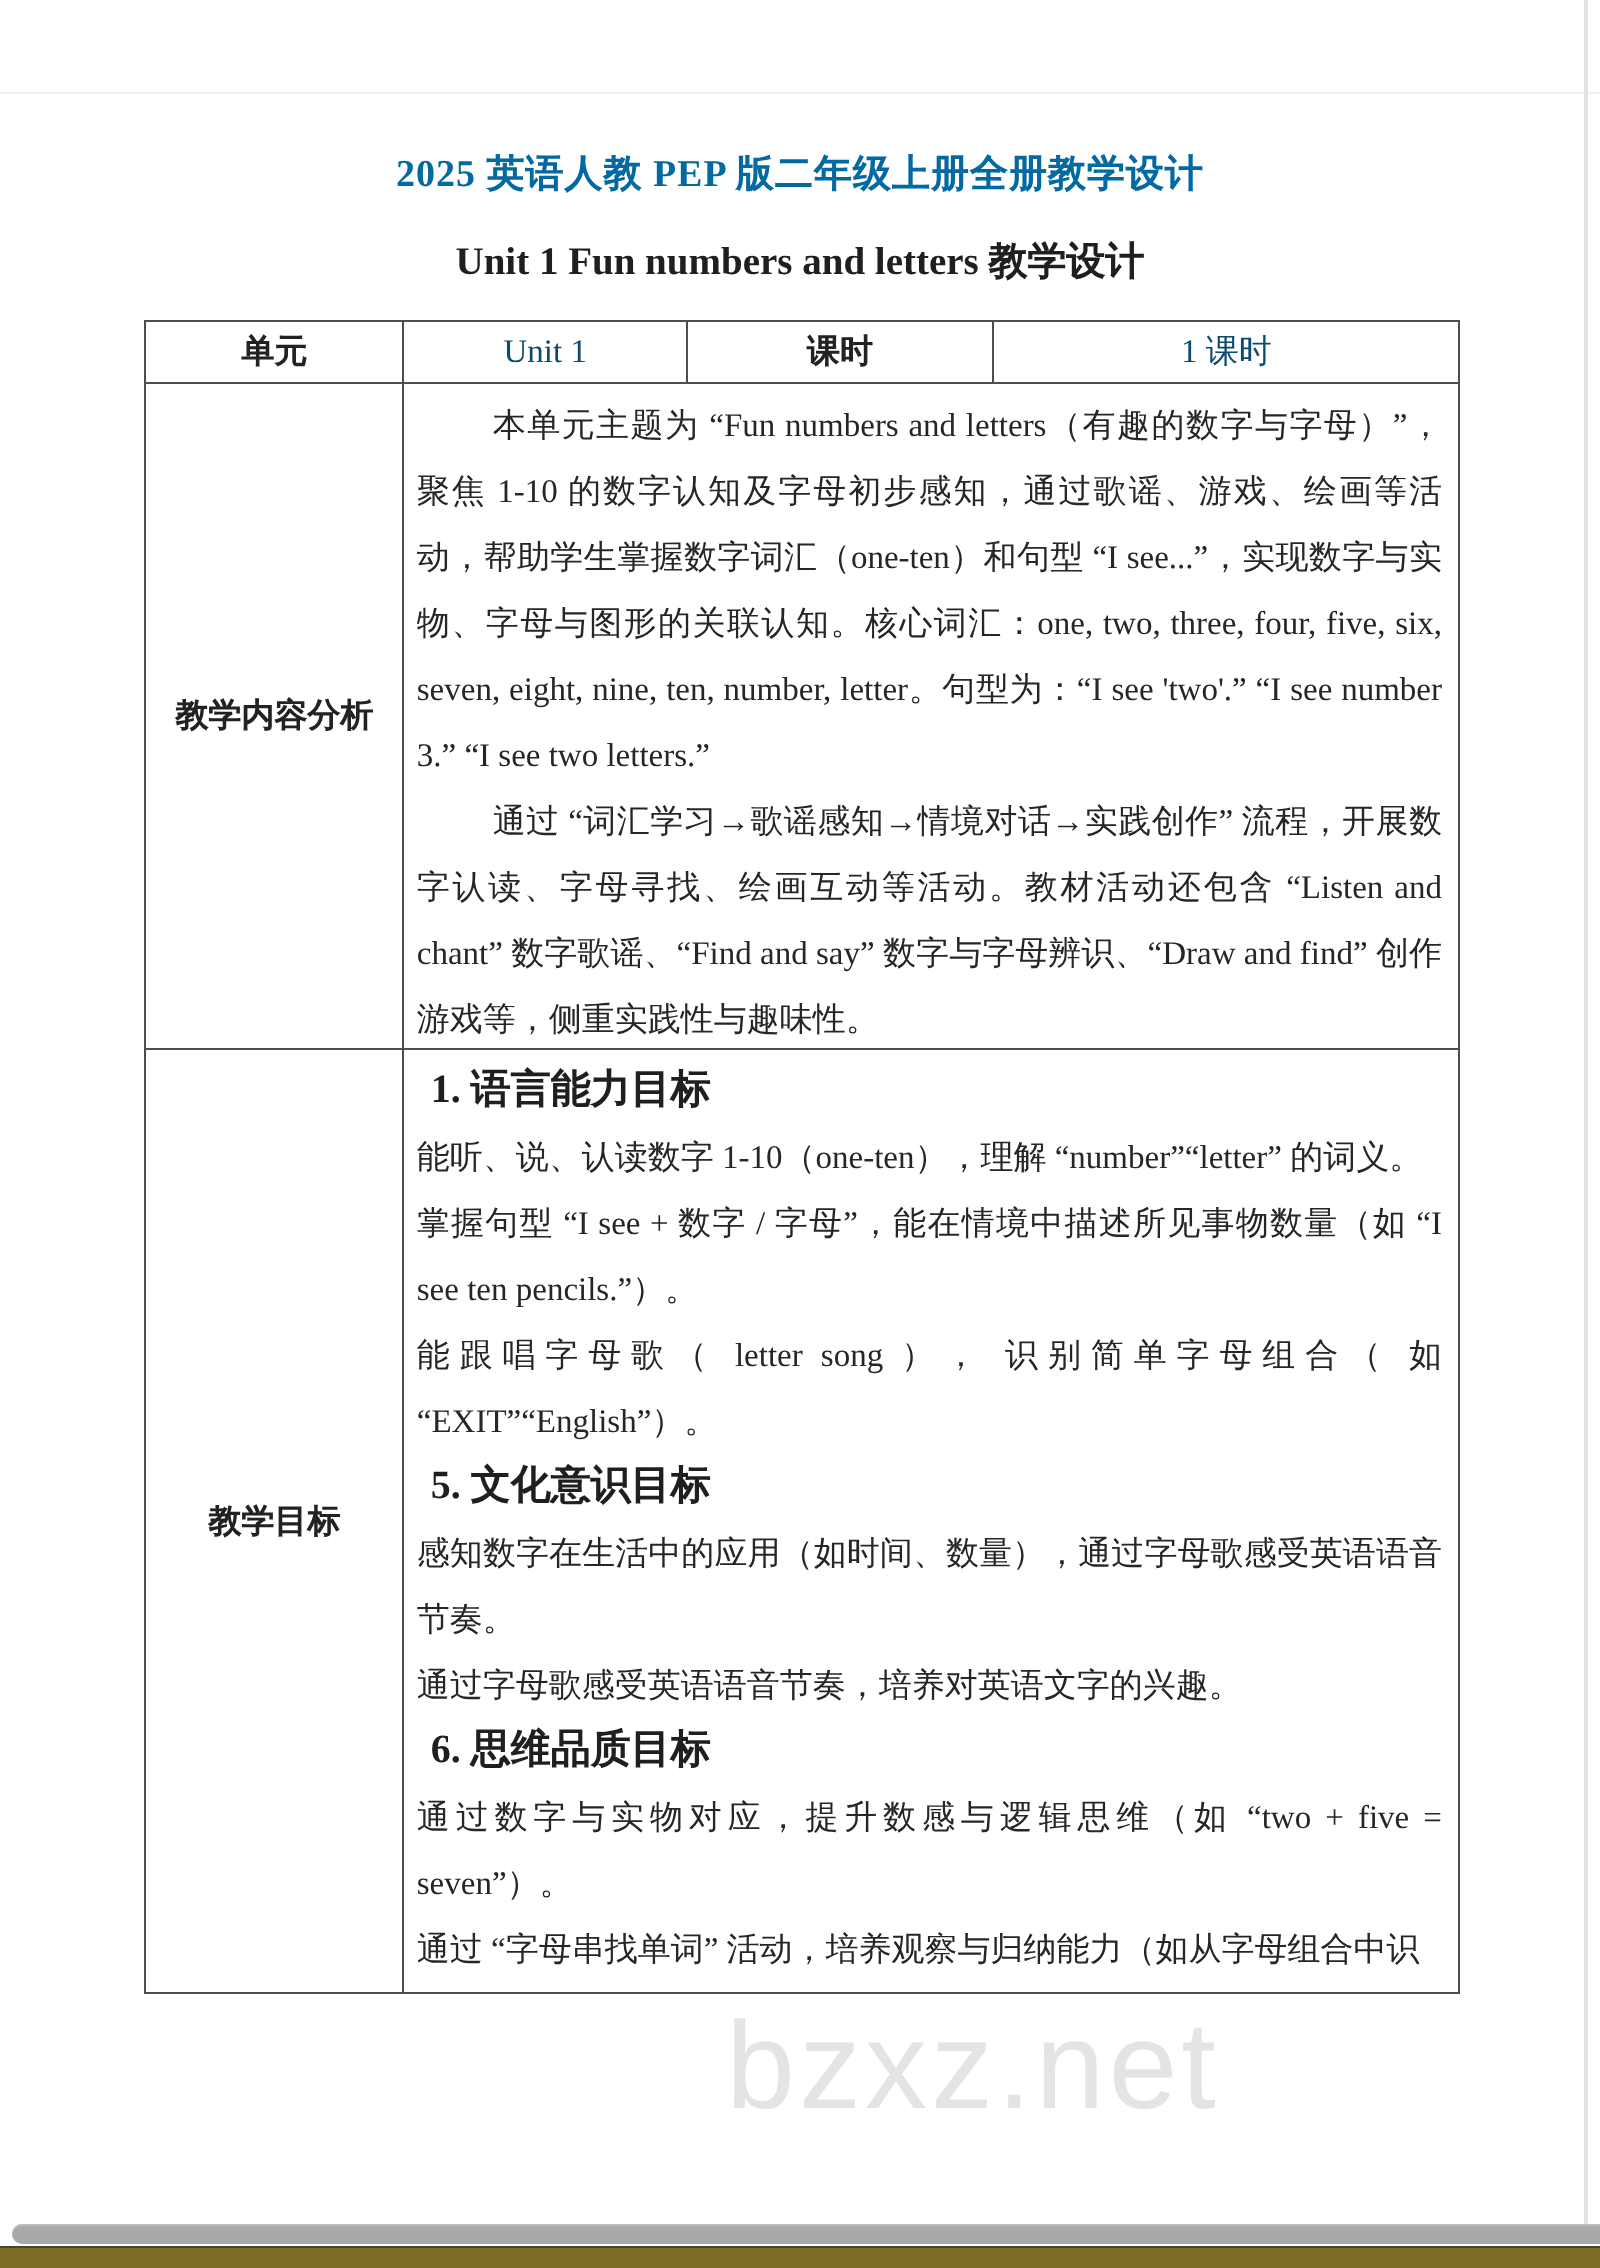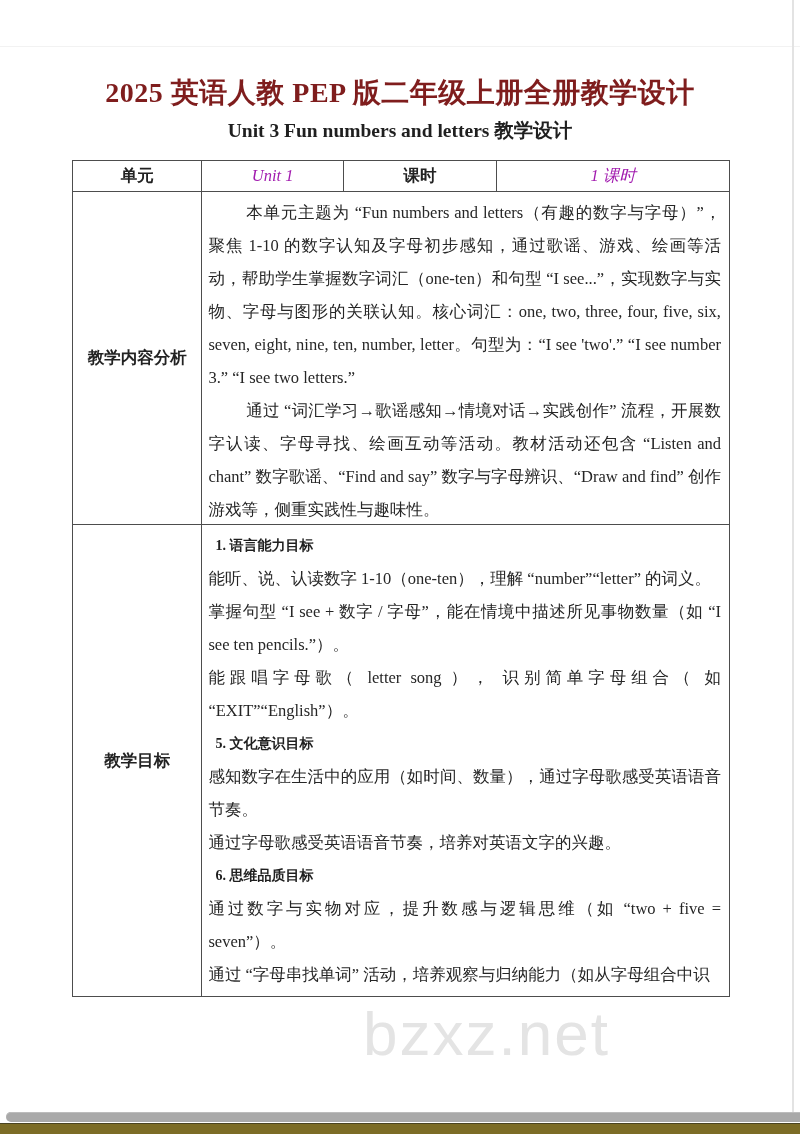--- a/index.html
+++ b/index.html
@@ -8,50 +8,50 @@
     background:#ffffff;
     font-family:"Liberation Serif","DejaVu Serif",serif;
     color:#262626;
     -webkit-font-smoothing:antialiased;
   }
   .top-faint-line{position:absolute;left:0;top:46px;width:800px;height:1px;background:#f2f2f2;}
   .right-edge-line{position:absolute;left:792px;top:0;width:2px;height:1112px;background:#e3e3e3;}
 
   .doc-title{
     position:absolute;left:0;top:74px;width:800px;
-    text-align:center;font-size:28px;font-weight:bold;letter-spacing:.5px;color:#7f1d1d;
+    text-align:center;font-size:19px;font-weight:bold;letter-spacing:.5px;color:#0369a1;
   }
   .doc-subtitle{
     position:absolute;left:0;top:117px;width:800px;
     text-align:center;font-size:19.5px;font-weight:bold;color:#1f1f1f;
   }
 
   table.plan{
     position:absolute;left:72px;top:160px;width:658px;
     border-collapse:collapse;table-layout:fixed;z-index:2;
   }
   table.plan td{
     border:1px solid #4d4d4d;
     vertical-align:middle;
     font-size:16.5px;
     background:transparent;
   }
   td.lbl{
     text-align:center;font-weight:bold;font-size:17px;color:#222;
   }
-  td.val{text-align:center;font-size:16.5px;color:#a21caf;font-style:italic;}
+  td.val{text-align:center;font-size:16.5px;color:#0c4a6e;}
   td.content{vertical-align:top;padding:0;}
   .cellwrap{overflow:hidden;padding:3px 8px 0 6px;}
   .cellwrap p{
     margin:0;line-height:33px;
     text-align:justify;text-justify:inter-ideograph;
     font-size:16.5px;color:#262626;
   }
   p.indent{text-indent:2.3em;}
-  p.goal-h{font-weight:bold;padding-left:7px;font-size:14px;color:#1f1f1f;}
+  p.goal-h{font-weight:bold;padding-left:7px;font-size:20px;color:#1f1f1f;}
 
   .watermark{
     position:absolute;left:363px;top:998px;z-index:1;
     font-family:"Liberation Sans","DejaVu Sans",sans-serif;
     font-weight:normal;font-size:62px;letter-spacing:2px;
     color:#e4e4e4;user-select:none;
   }
 
   .hscrollbar{
     position:absolute;left:6px;top:1112px;width:794px;height:10px;
@@ -67,21 +67,21 @@
     background-color:#7c6c26;
   }
 </style>
 </head>
 <body>
 
 <div class="top-faint-line"></div>
 <div class="right-edge-line"></div>
 
 <div class="doc-title">2025 英语人教 PEP 版二年级上册全册教学设计</div>
-<div class="doc-subtitle">Unit 3 Fun numbers and letters  教学设计</div>
+<div class="doc-subtitle">Unit 1 Fun numbers and letters  教学设计</div>
 
 <table class="plan">
   <colgroup>
     <col style="width:129px">
       <col style="width:141px">
       <col style="width:153px">
       <col style="width:232px">
   </colgroup>
   <tbody>
       <tr style="height:31px;">

